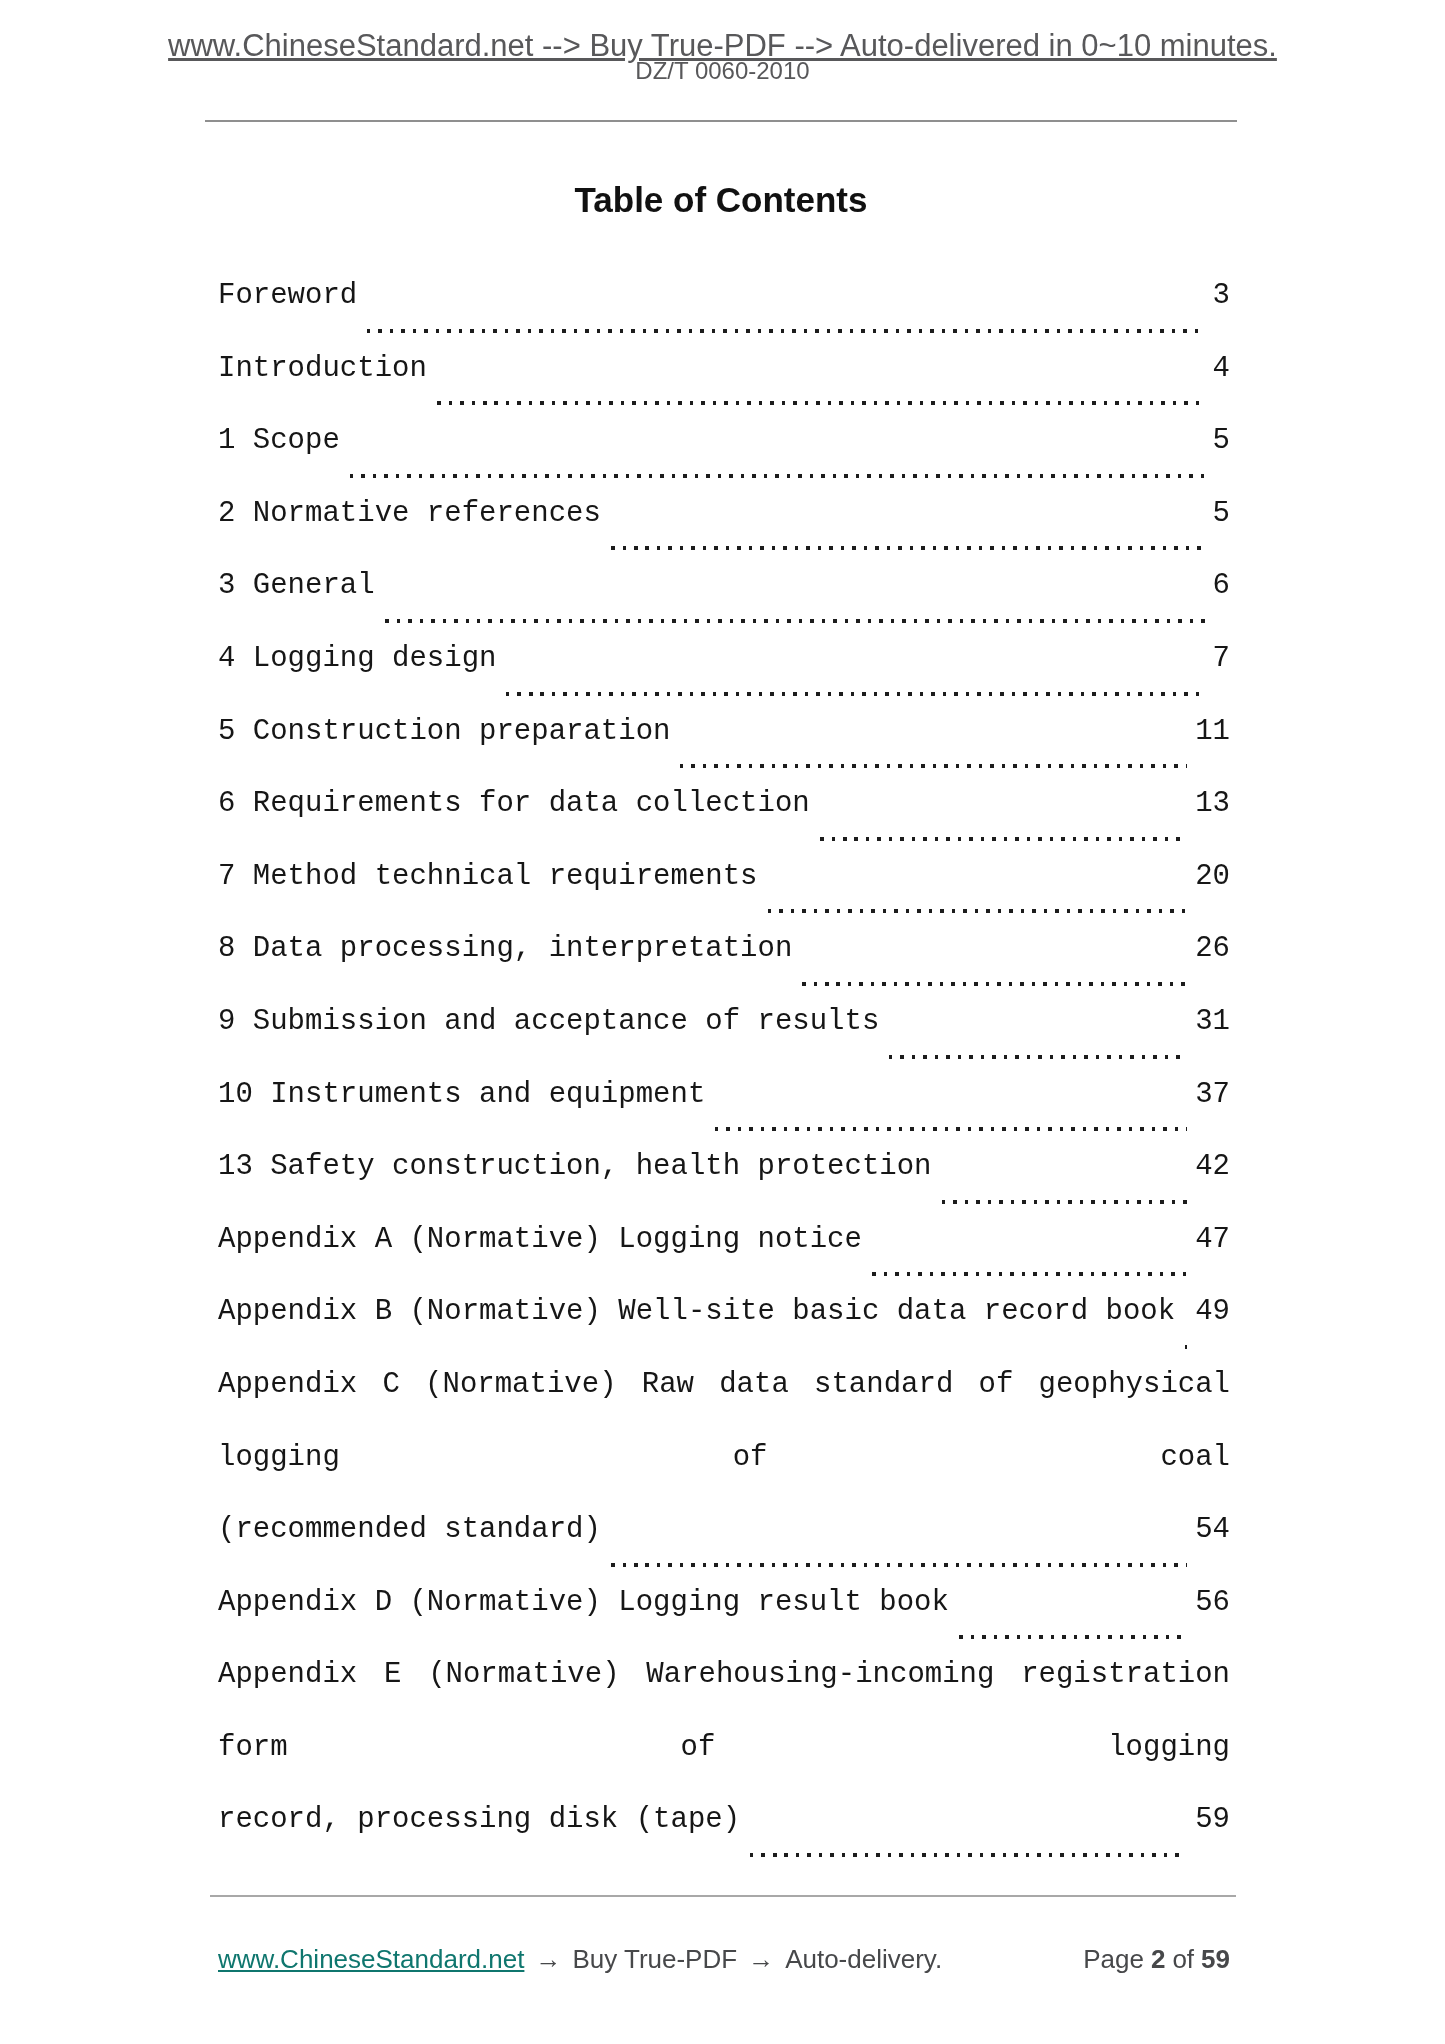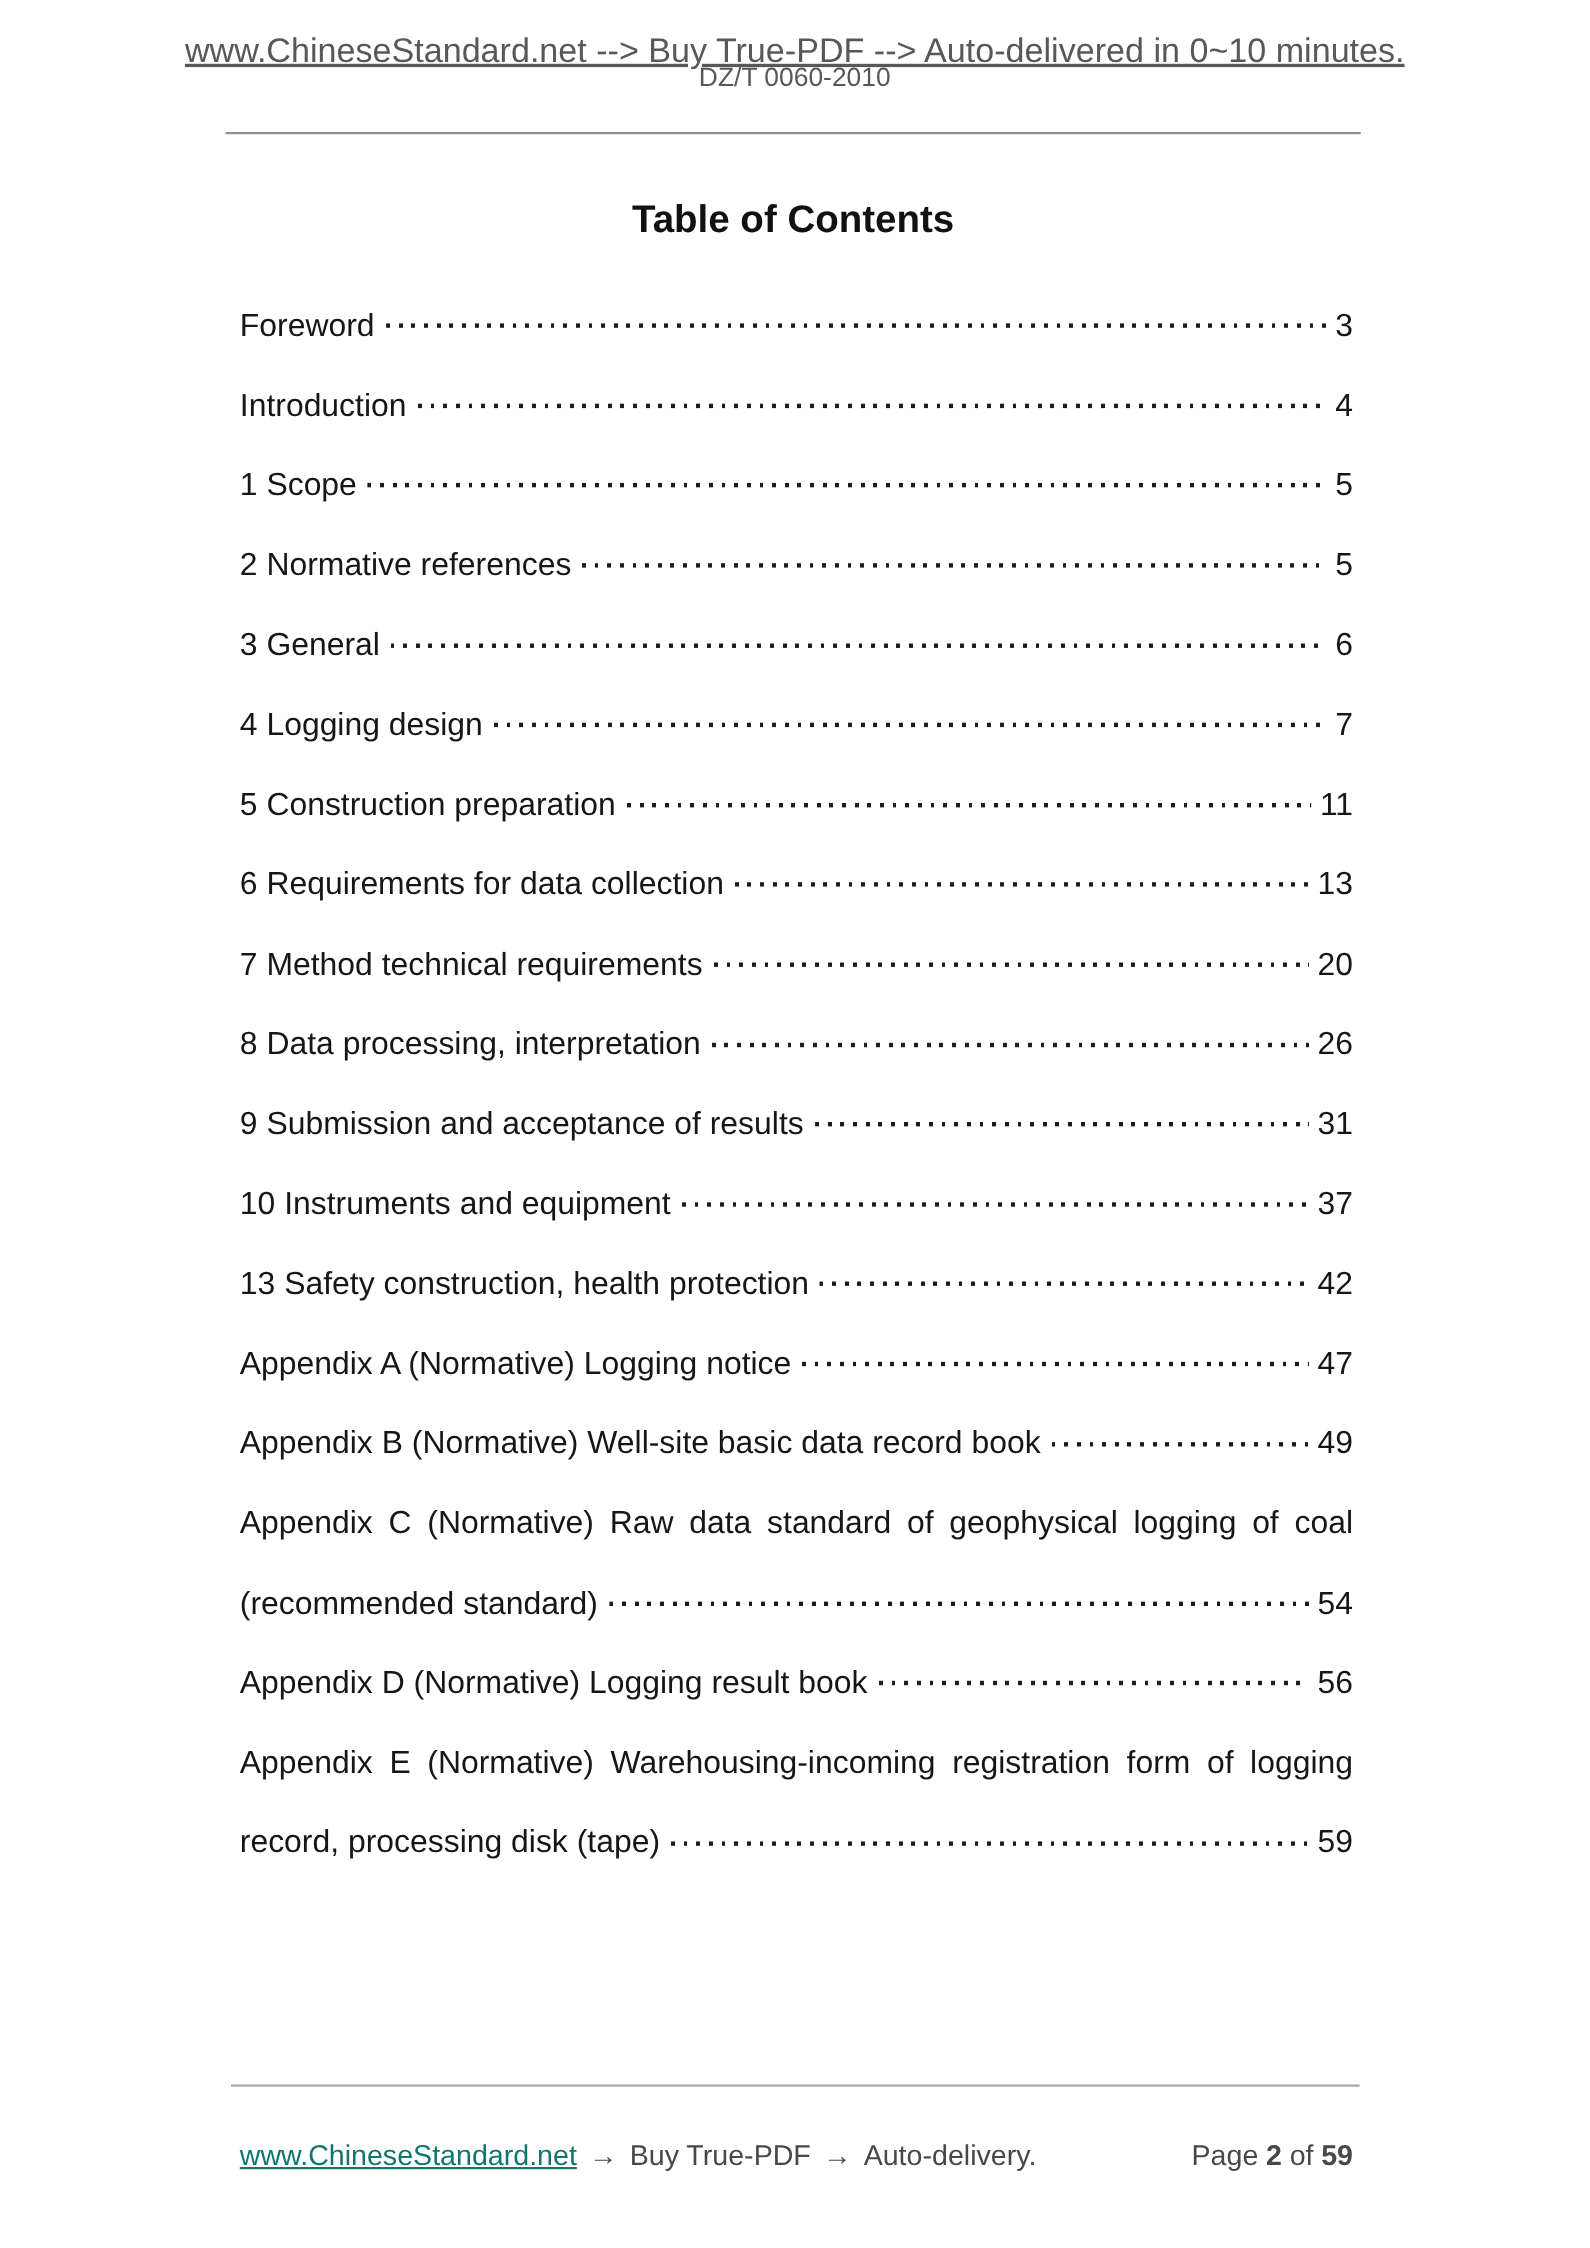--- a/index.html
+++ b/index.html
@@ -48,25 +48,26 @@
 
   
   .toc-list {
     position: absolute;
     top: 260px; left: 218px; width: 1012px;
     font-size: 29px;
     color: #161616;
   }
   .toc-line,
   .toc-row { line-height: 72.6px; }
-  .toc-row { display: flex; align-items: center; }
+  .toc-row { display: flex; align-items: flex-end; font-family: Liberation Mono, monospace; }
   .toc-label { white-space: nowrap; }
   .toc-justified {
     text-align: justify;
     text-align-last: justify;
+    font-family: Liberation Mono, monospace;
   }
   .toc-dots {
     flex: 1 1 auto;
     height: 4px;
     margin: 0 8px 0 10px;
     background-image: repeating-linear-gradient(to right, #1c1c1c 0px, #1c1c1c 3.5px, transparent 3.5px, transparent 11.5px);
     background-position: left bottom;
     background-repeat: repeat-x;
   }
   .toc-page { white-space: nowrap; }

